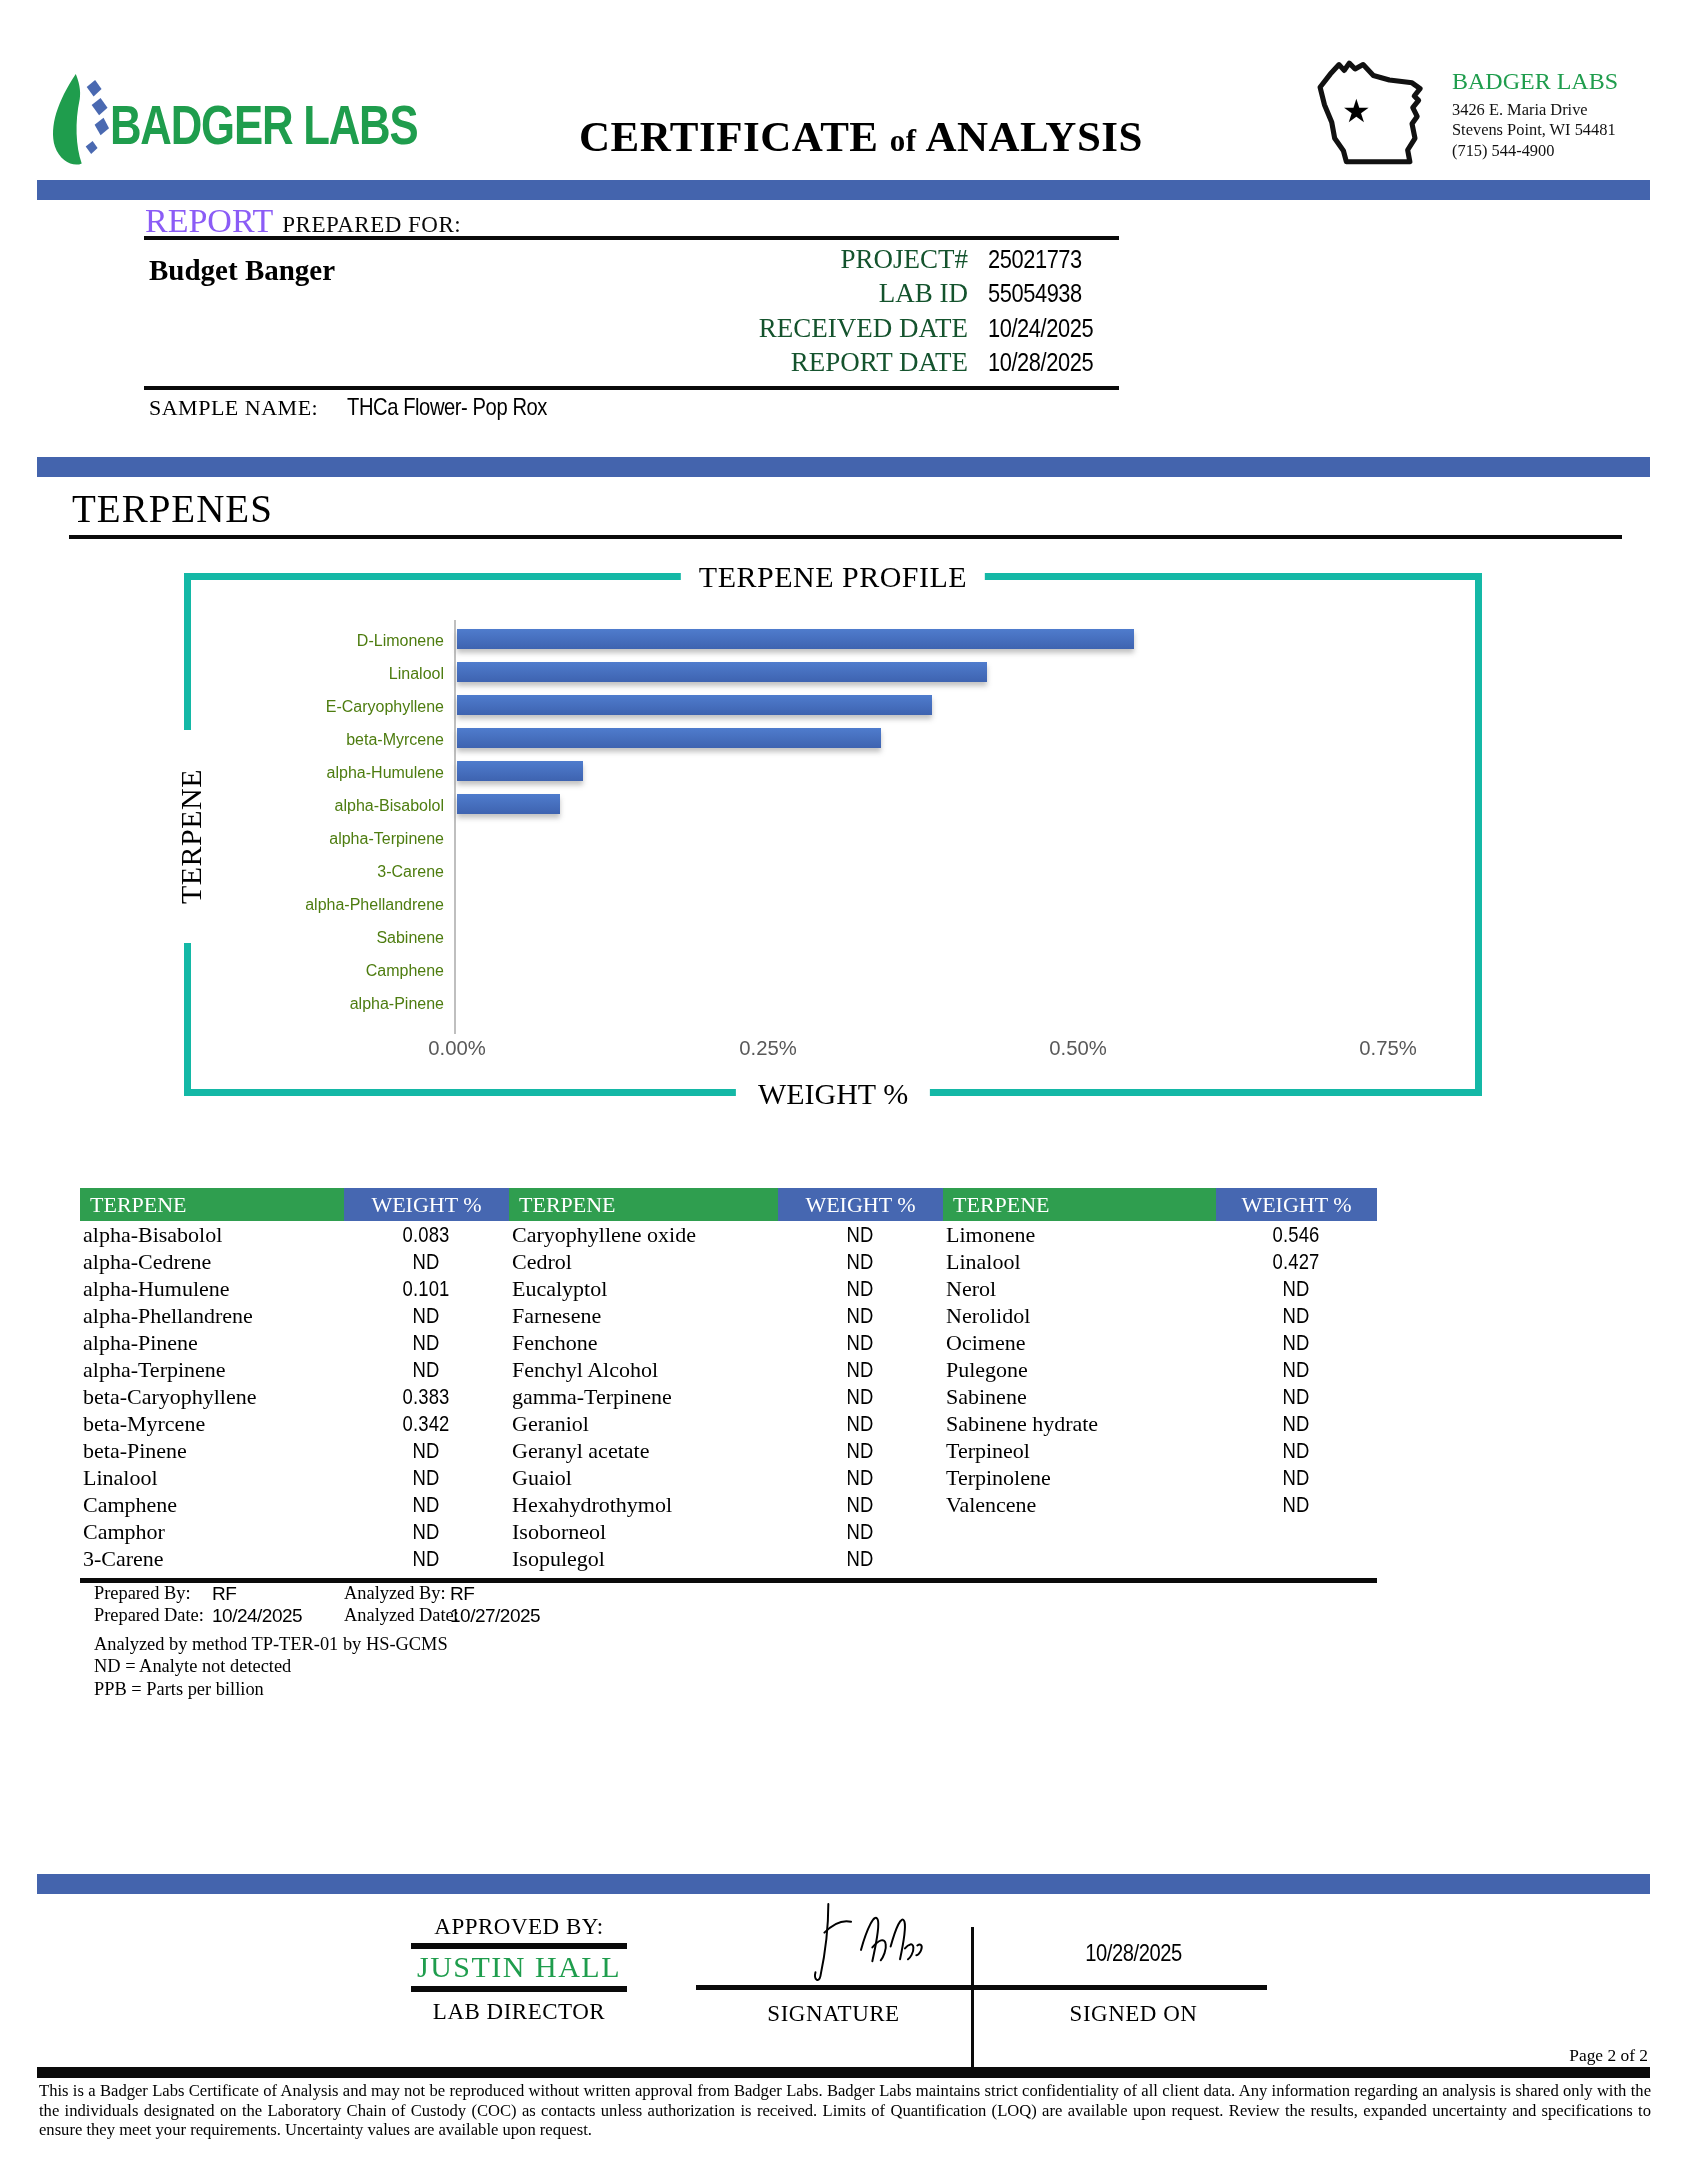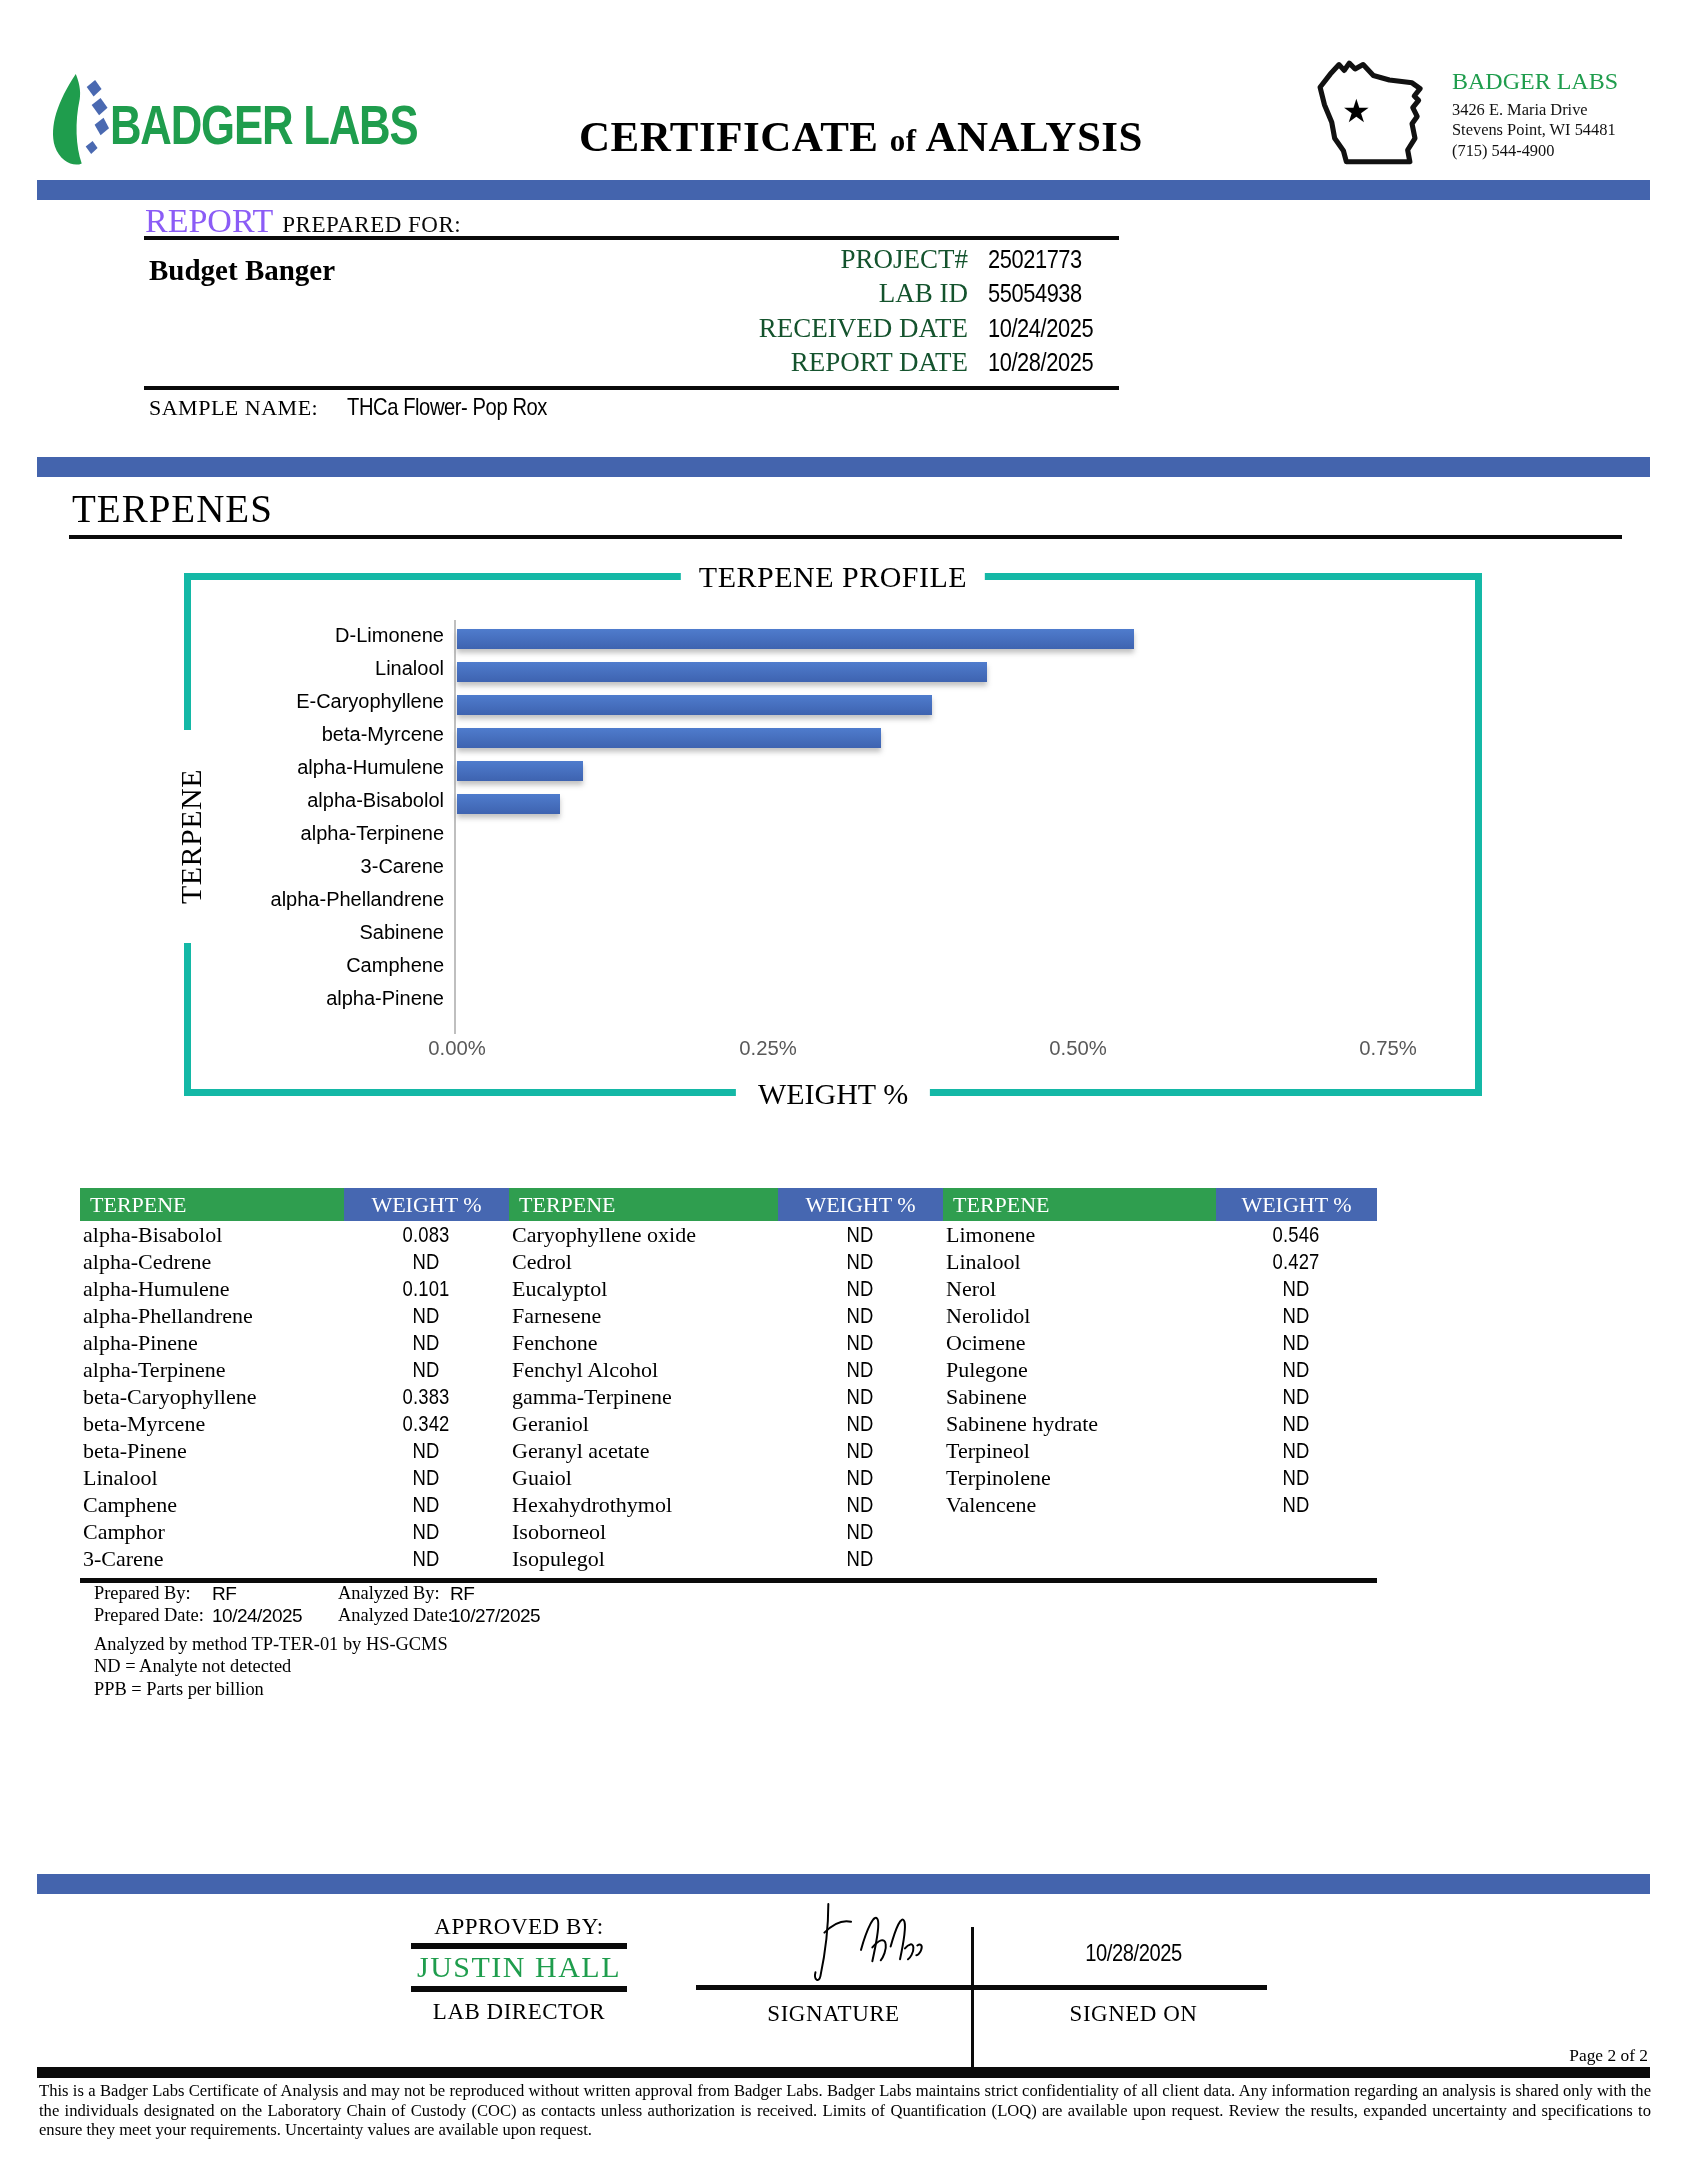--- a/index.html
+++ b/index.html
@@ -47,22 +47,22 @@
   #chart{position:absolute;left:184px;top:573px;width:1298px;height:523px;border:7px solid #14b8a6;box-sizing:border-box;}
   #chart-title{position:absolute;left:50%;top:-20px;transform:translateX(-50%);background:#fff;
     padding:0 18px;font-size:30px;letter-spacing:0.5px;white-space:nowrap;}
   #chart-xlabel{position:absolute;left:50%;bottom:-22px;transform:translateX(-50%);background:#fff;
     padding:0 22px;font-size:30px;white-space:nowrap;}
   #chart-ylabel{position:absolute;left:-105px;top:238px;width:213px;height:37px;background:#fff;
     transform:rotate(-90deg);font-size:30px;text-align:center;letter-spacing:0.5px;}
   #axis-line{position:absolute;left:263px;top:40px;width:1.5px;height:414px;background:#bfbfbf;}
   #chart-rows{position:absolute;left:0;top:42px;width:1270px;}
   .crow{position:relative;height:33px;}
-  .clabel{position:absolute;right:1017px;top:2px;font-family:"Liberation Sans",sans-serif;
-    font-size:20px;color:#000000;white-space:nowrap;}
+  .clabel{position:absolute;right:1017px;top:10px;font-family:"Liberation Sans",sans-serif;
+    font-size:16px;color:#4d7c0f;white-space:nowrap;}
   .cbar{position:absolute;left:266px;top:6.5px;height:20px;
     background:linear-gradient(#4f7ccd,#3e63b0);box-shadow:0 4px 5px rgba(120,120,120,0.45);}
   .ctick{position:absolute;top:457px;transform:translateX(-50%);font-family:"Liberation Sans",sans-serif;
     font-size:20.3px;color:#595959;}
 
   
   #terp-table{position:absolute;left:80px;top:1188px;width:1297px;display:grid;
     grid-template-columns:264px 165px 269px 165px 273px 161px;}
   .th{height:33px;color:#fff;font-size:22px;display:flex;align-items:center;box-sizing:border-box;}
   .th.green{background:#2f9e4f;padding-left:10px;}
@@ -70,21 +70,21 @@
   .td{height:27px;font-size:22px;display:flex;align-items:center;box-sizing:border-box;}
   .td.name{padding-left:3px;}
   .td.val{justify-content:center;font-family:"Liberation Sans",sans-serif;letter-spacing:0.2px;}
   #table-endline{left:80px;top:1578px;width:1297px;height:4.5px;}
 
   
   #meta{position:absolute;left:94px;top:1583px;width:695px;font-size:18.4px;}
   .meta-row{position:relative;height:22px;}
   .m0{position:absolute;left:0;}
   .m1{position:absolute;left:118px;font-family:"Liberation Sans",sans-serif;font-size:19px;letter-spacing:-0.5px;}
-  .m2{position:absolute;left:244px;}
+  .m2{position:absolute;left:250px;}
   .m3{position:absolute;left:356px;font-family:"Liberation Sans",sans-serif;font-size:19px;letter-spacing:-0.5px;}
   .note{position:relative;margin-top:3px;font-size:18.4px;height:19.4px;}
 
   
   #approved-label{position:absolute;left:411px;top:1914px;width:216px;text-align:center;font-size:23px;letter-spacing:0.5px;}
   #appr-line1{left:411px;top:1943px;width:216px;height:5.5px;}
   #approver-name{position:absolute;left:401px;top:1950px;width:236px;text-align:center;font-size:30px;
     color:#1f9d4d;letter-spacing:1.5px;white-space:nowrap;}
   #appr-line2{left:411px;top:1986px;width:216px;height:5.5px;}
   #approver-title{position:absolute;left:401px;top:1999px;width:236px;text-align:center;font-size:23px;letter-spacing:0.5px;}

